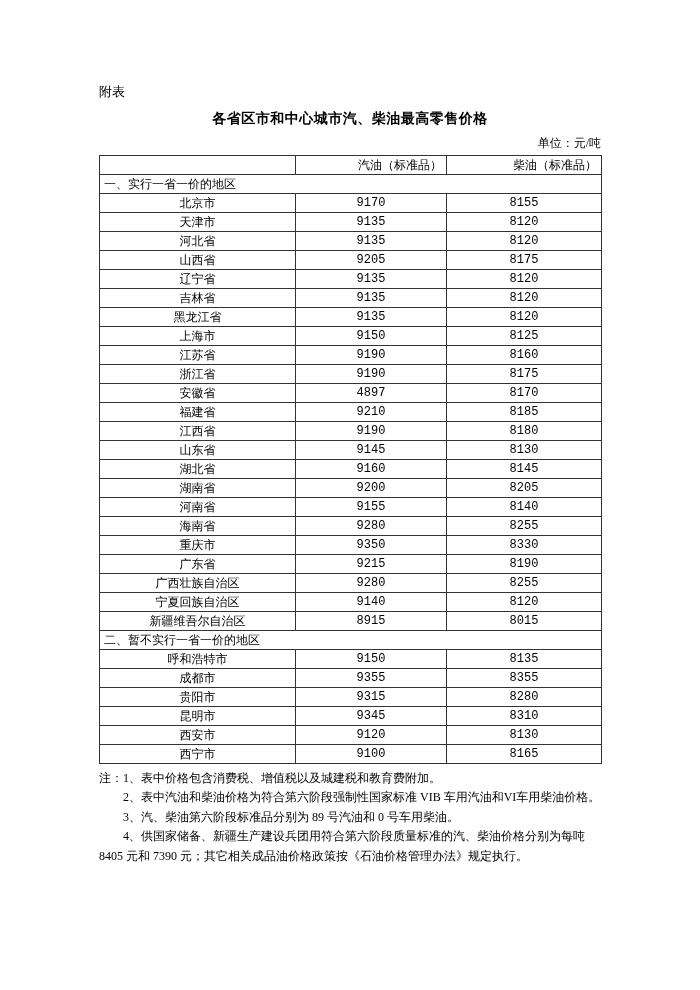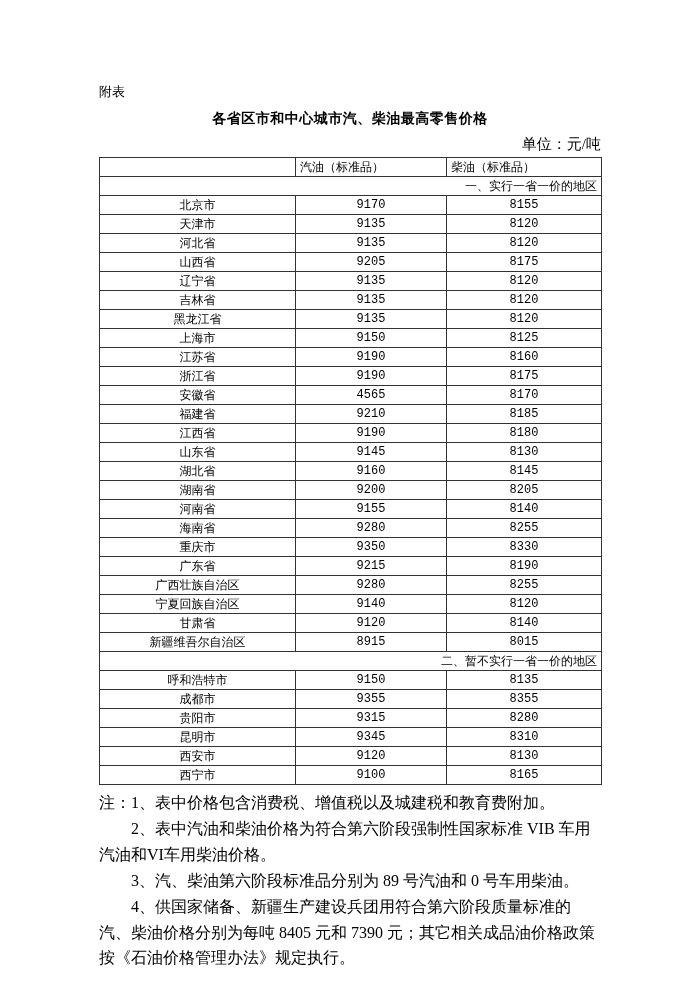--- a/index.html
+++ b/index.html
@@ -28,50 +28,50 @@
     margin-bottom: 9px;
   }
   .doc-title {
     font-size: 14px;
     font-weight: bold;
     text-align: center;
     margin-bottom: 7px;
     letter-spacing: 0.5px;
   }
   .unit-label {
-    font-size: 15px;
+    font-size: 12px;
     text-align: right;
     margin-bottom: 3px;
   }
   table.price-table {
     width: 100%;
     border-collapse: collapse;
     table-layout: fixed;
     font-size: 12px;
   }
   table.price-table th,
   table.price-table td {
     border: 1px solid #333333;
     height: 19px;
     padding: 1px 4px;
     font-weight: normal;
     line-height: 1.25;
     overflow: hidden;
     white-space: nowrap;
   }
-  table.price-table th { text-align: left; }
+  table.price-table th { text-align: right; }
   col.region-col  { width: 196px; }
   col.gas-col     { width: 151px; }
   col.diesel-col  { width: 155px; }
   td.region-cell  { text-align: center; padding-left: 6px; }
   td.num-cell     { text-align: center; font-family: Liberation Mono, monospace; }
-  td.section-cell { text-align: right; padding-left: 4px; }
+  td.section-cell { text-align: left; padding-left: 4px; }
   .notes {
     margin-top: 5px;
-    font-size: 16px;
+    font-size: 12px;
     line-height: 1.62;
     font-family: Liberation Serif, serif;
   }
   .note { text-indent: 0; }
   .indented-note { text-indent: 2em; }
 </style>
 </head>
 <body>
 
 <div class="page">
@@ -145,21 +145,21 @@
             <td class="num-cell">9190</td>
             <td class="num-cell">8160</td>
           </tr>
           <tr>
             <td class="region-cell">浙江省</td>
             <td class="num-cell">9190</td>
             <td class="num-cell">8175</td>
           </tr>
           <tr>
             <td class="region-cell">安徽省</td>
-            <td class="num-cell">4565</td>
+            <td class="num-cell">4897</td>
             <td class="num-cell">8170</td>
           </tr>
           <tr>
             <td class="region-cell">福建省</td>
             <td class="num-cell">9210</td>
             <td class="num-cell">8185</td>
           </tr>
           <tr>
             <td class="region-cell">江西省</td>
             <td class="num-cell">9190</td>
@@ -202,25 +202,20 @@
           </tr>
           <tr>
             <td class="region-cell">广西壮族自治区</td>
             <td class="num-cell">9280</td>
             <td class="num-cell">8255</td>
           </tr>
           <tr>
             <td class="region-cell">宁夏回族自治区</td>
             <td class="num-cell">9140</td>
             <td class="num-cell">8120</td>
-          </tr>
-          <tr>
-            <td class="region-cell">甘肃省</td>
-            <td class="num-cell">9120</td>
-            <td class="num-cell">8140</td>
           </tr>
           <tr>
             <td class="region-cell">新疆维吾尔自治区</td>
             <td class="num-cell">8915</td>
             <td class="num-cell">8015</td>
           </tr>
           <tr>
             <td colspan="3" class="section-cell">二、暂不实行一省一价的地区</td>
           </tr>
           <tr>

